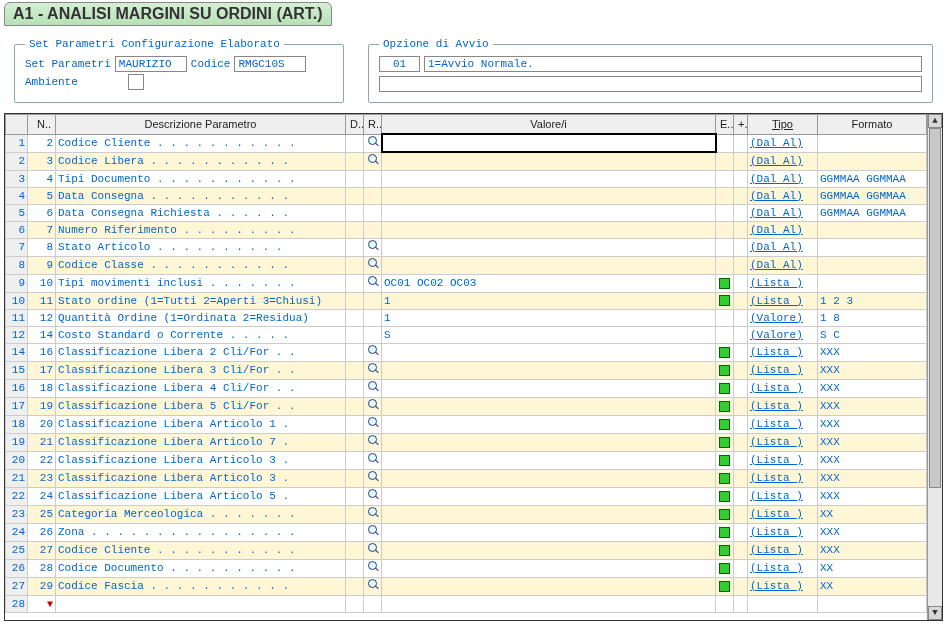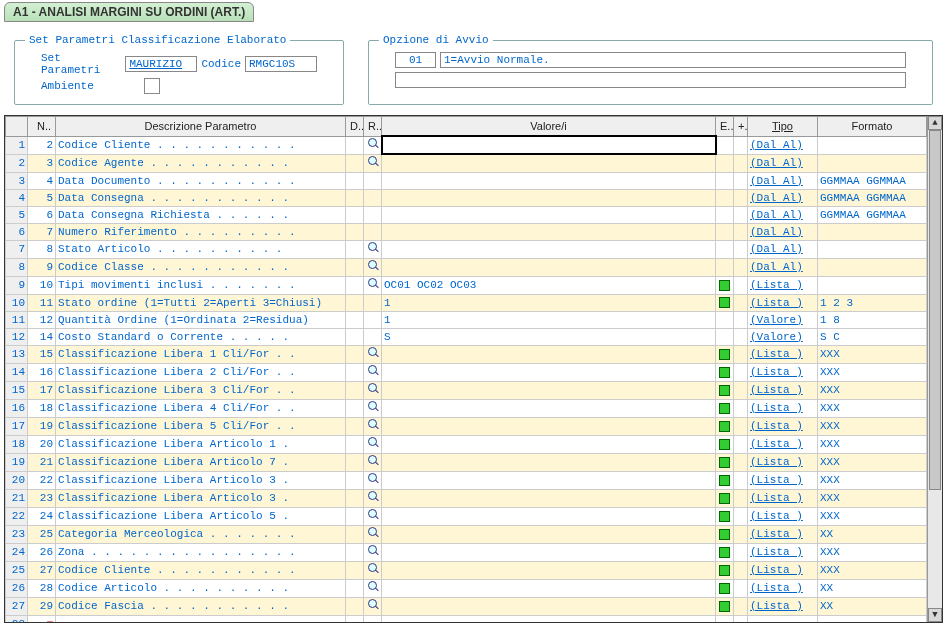--- a/index.html
+++ b/index.html
@@ -15,21 +15,21 @@
   }
   .title-bar {
     background: linear-gradient(#d4f0d4, #b8e0b8);
     border: 1px solid #888;
     border-radius: 6px 6px 0 0;
     padding: 2px 8px;
     display: inline-block;
     margin: 2px 0 0 4px;
     font-family: Arial, sans-serif;
     font-weight: bold;
-    font-size: 12px;
+    font-size: 16px;
     color: #333;
   }
   .config-row {
     display: flex;
     gap: 24px;
     padding: 12px 14px 8px 14px;
   }
   fieldset {
     border: 1px solid #8aa;
     border-radius: 2px;
@@ -37,21 +37,21 @@
     margin: 0;
   }
   fieldset legend {
     color: #0066cc;
     font-family: "Courier New", monospace;
     font-size: 11px;
     padding: 0 4px;
   }
   .fieldset-left { width: 330px; }
   .fieldset-right { flex: 1; }
-  .cfg-line { display: flex; align-items: center; gap: 4px; margin: 2px 16px; }
+  .cfg-line { display: flex; align-items: center; gap: 4px; margin: 2px 0; }
   .cfg-label { color: #0066cc; font-family: "Courier New", monospace; }
   .txt-input {
     border: 1px solid #888;
     background: #fff;
     font-family: "Courier New", monospace;
     font-size: 11px;
     color: #0066cc;
     padding: 0 3px;
     height: 16px;
   }
@@ -190,24 +190,24 @@
 </style>
 </head>
 <body>
 
 
 
 <div class="title-bar">A1 - ANALISI MARGINI SU ORDINI (ART.)</div>
 
 <div class="config-row">
   <fieldset class="fieldset-left">
-    <legend>Set Parametri Classificazione Elaborato</legend>
+    <legend>Set Parametri Configurazione Elaborato</legend>
     <div class="cfg-line">
       <span class="cfg-label">Set Parametri</span>
-      <input class="txt-input" style="width: 72px; text-decoration: underline;" value="MAURIZIO">
+      <input class="txt-input" style="width: 72px;" value="MAURIZIO">
       <span class="cfg-label">Codice</span>
       <input class="txt-input" style="width: 72px;" value="RMGC10S">
     </div>
     <div class="cfg-line">
       <span class="cfg-label">Ambiente</span>
       <span style="width:42px"></span>
       <span class="chk-box"></span>
     </div>
   </fieldset>
 
@@ -249,33 +249,33 @@
             <td class="col-r"><span class="icon-mag"></span></td>
             <td class="col-val active-cell"><input class="val-input-active" style=""></td>
             <td class="col-e"></td>
             <td class="col-plus"></td>
             <td class="col-tipo">(Dal Al)</td>
             <td class="col-fmt"></td>
           </tr>
           <tr class="row-even">
             <td class="col-idx">2</td>
             <td class="col-n">3</td>
-            <td class="col-desc">Codice Agente   . . . . . . . . . . .</td>
+            <td class="col-desc">Codice Libera   . . . . . . . . . . .</td>
             <td class="col-d"></td>
             <td class="col-r"><span class="icon-mag"></span></td>
             <td class="col-val"></td>
             <td class="col-e"></td>
             <td class="col-plus"></td>
             <td class="col-tipo">(Dal Al)</td>
             <td class="col-fmt"></td>
           </tr>
           <tr class="row-odd">
             <td class="col-idx">3</td>
             <td class="col-n">4</td>
-            <td class="col-desc">Data Documento  . . . . . . . . . . .</td>
+            <td class="col-desc">Tipi Documento  . . . . . . . . . . .</td>
             <td class="col-d"></td>
             <td class="col-r"></td>
             <td class="col-val"></td>
             <td class="col-e"></td>
             <td class="col-plus"></td>
             <td class="col-tipo">(Dal Al)</td>
             <td class="col-fmt">GGMMAA GGMMAA</td>
           </tr>
           <tr class="row-even">
             <td class="col-idx">4</td>
@@ -378,32 +378,20 @@
             <td class="col-n">14</td>
             <td class="col-desc">Costo Standard o Corrente   . . . . .</td>
             <td class="col-d"></td>
             <td class="col-r"></td>
             <td class="col-val">S</td>
             <td class="col-e"></td>
             <td class="col-plus"></td>
             <td class="col-tipo">(Valore)</td>
             <td class="col-fmt">S C</td>
           </tr>
-          <tr class="row-even">
-            <td class="col-idx">13</td>
-            <td class="col-n">15</td>
-            <td class="col-desc">Classificazione Libera 1 Cli/For  . .</td>
-            <td class="col-d"></td>
-            <td class="col-r"><span class="icon-mag"></span></td>
-            <td class="col-val"></td>
-            <td class="col-e"><span class="icon-green"></span></td>
-            <td class="col-plus"></td>
-            <td class="col-tipo">(Lista )</td>
-            <td class="col-fmt">XXX</td>
-          </tr>
           <tr class="row-odd">
             <td class="col-idx">14</td>
             <td class="col-n">16</td>
             <td class="col-desc">Classificazione Libera 2 Cli/For  . .</td>
             <td class="col-d"></td>
             <td class="col-r"><span class="icon-mag"></span></td>
             <td class="col-val"></td>
             <td class="col-e"><span class="icon-green"></span></td>
             <td class="col-plus"></td>
             <td class="col-tipo">(Lista )</td>
@@ -537,21 +525,21 @@
             <td class="col-r"><span class="icon-mag"></span></td>
             <td class="col-val"></td>
             <td class="col-e"><span class="icon-green"></span></td>
             <td class="col-plus"></td>
             <td class="col-tipo">(Lista )</td>
             <td class="col-fmt">XXX</td>
           </tr>
           <tr class="row-odd">
             <td class="col-idx">26</td>
             <td class="col-n">28</td>
-            <td class="col-desc">Codice Articolo  . . . . . . . . . .</td>
+            <td class="col-desc">Codice Documento  . . . . . . . . . .</td>
             <td class="col-d"></td>
             <td class="col-r"><span class="icon-mag"></span></td>
             <td class="col-val"></td>
             <td class="col-e"><span class="icon-green"></span></td>
             <td class="col-plus"></td>
             <td class="col-tipo">(Lista )</td>
             <td class="col-fmt">XX</td>
           </tr>
           <tr class="row-even">
             <td class="col-idx">27</td>

